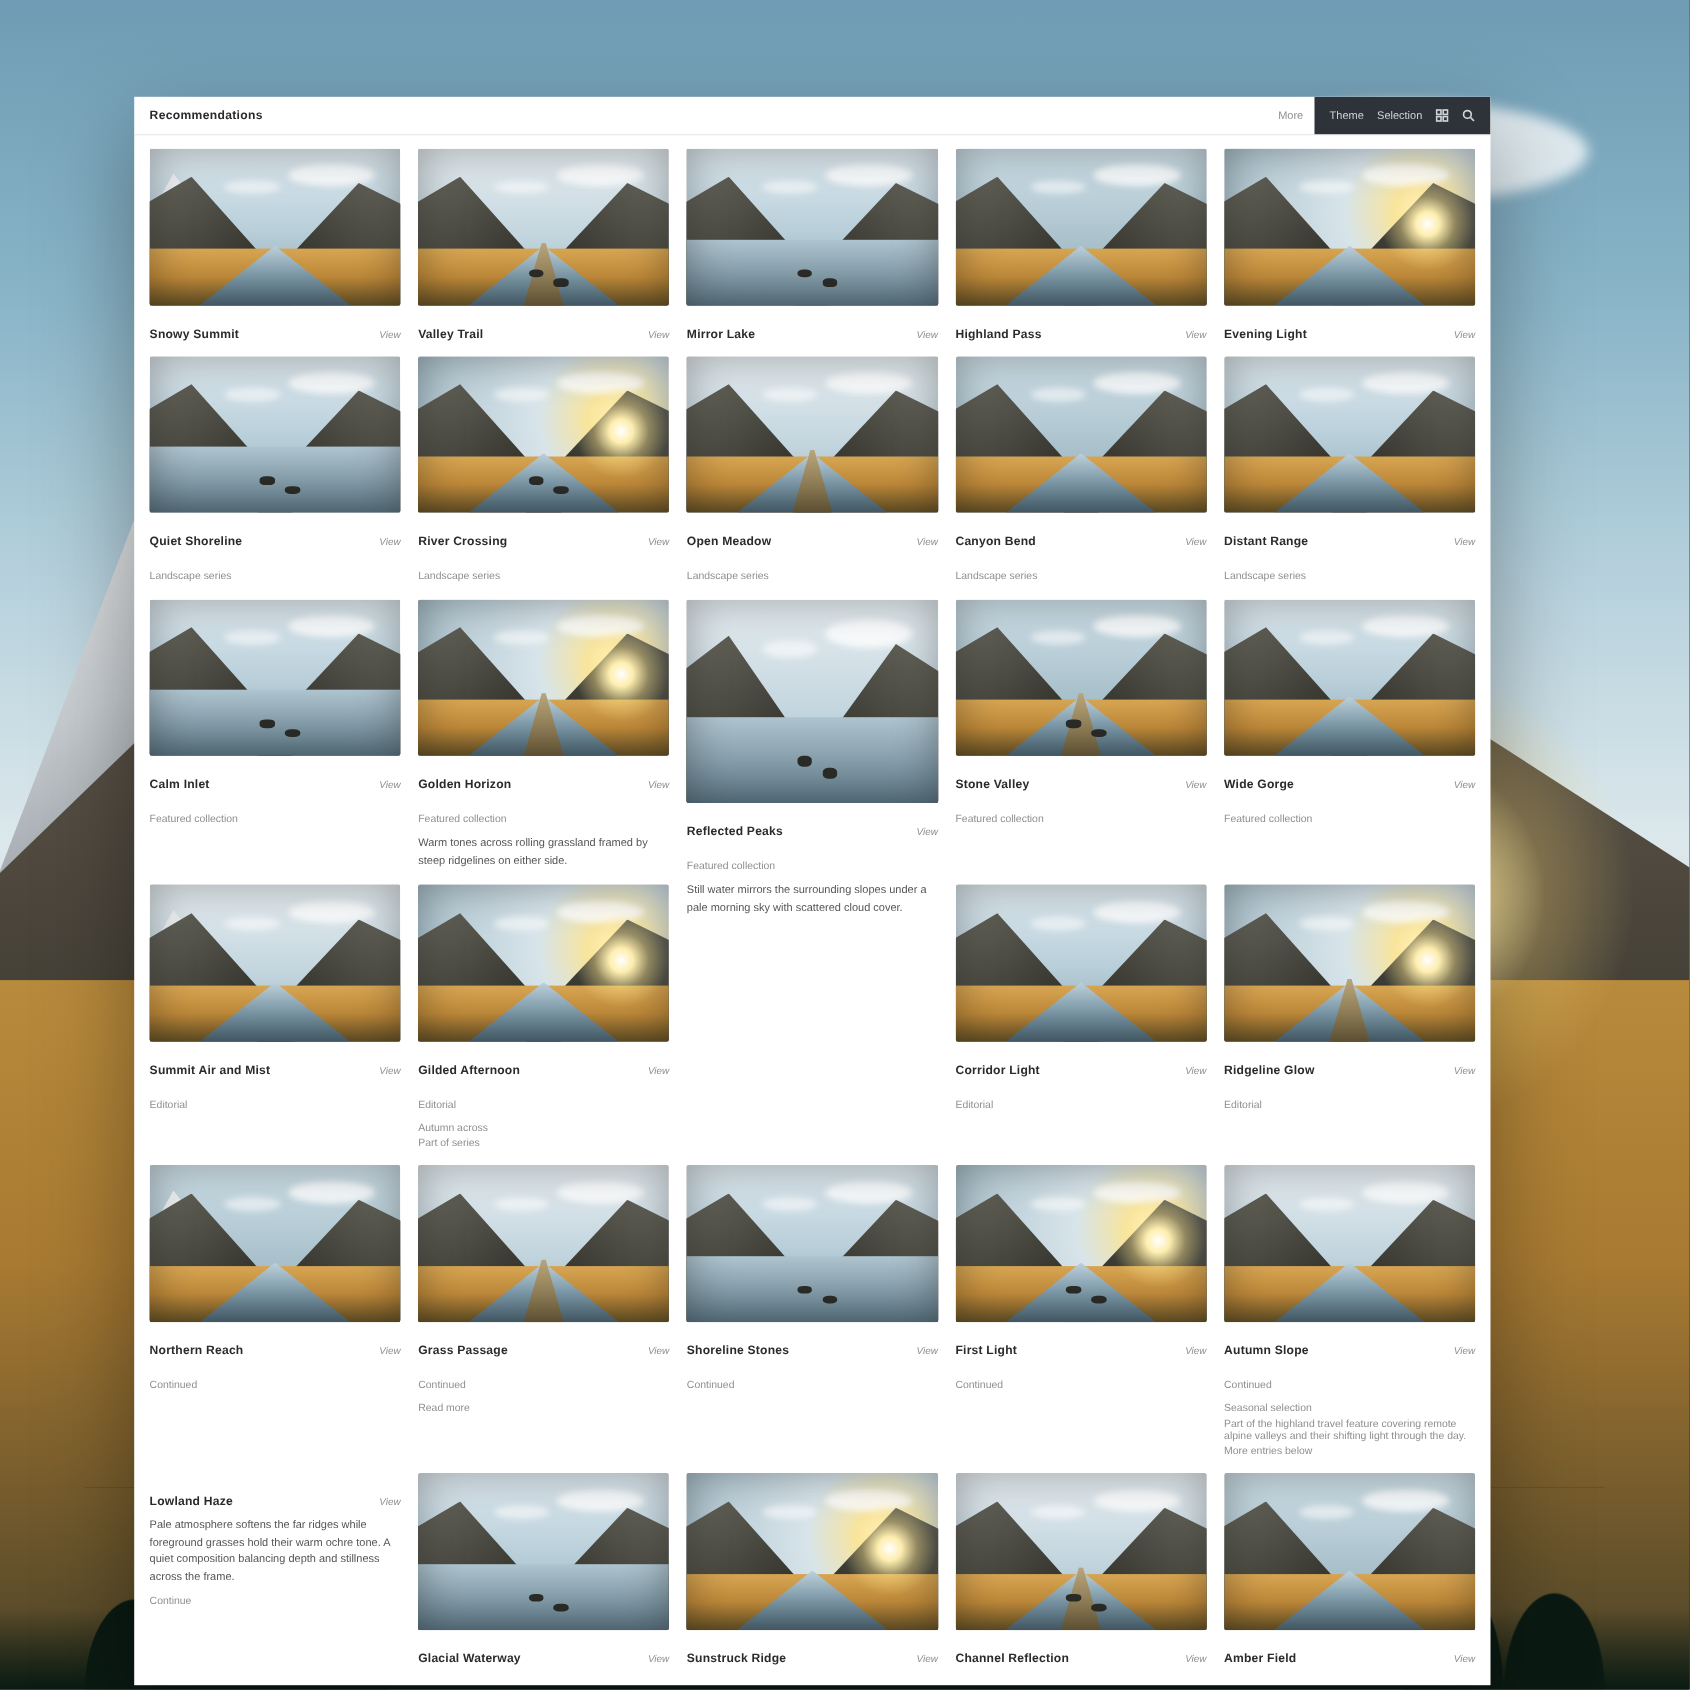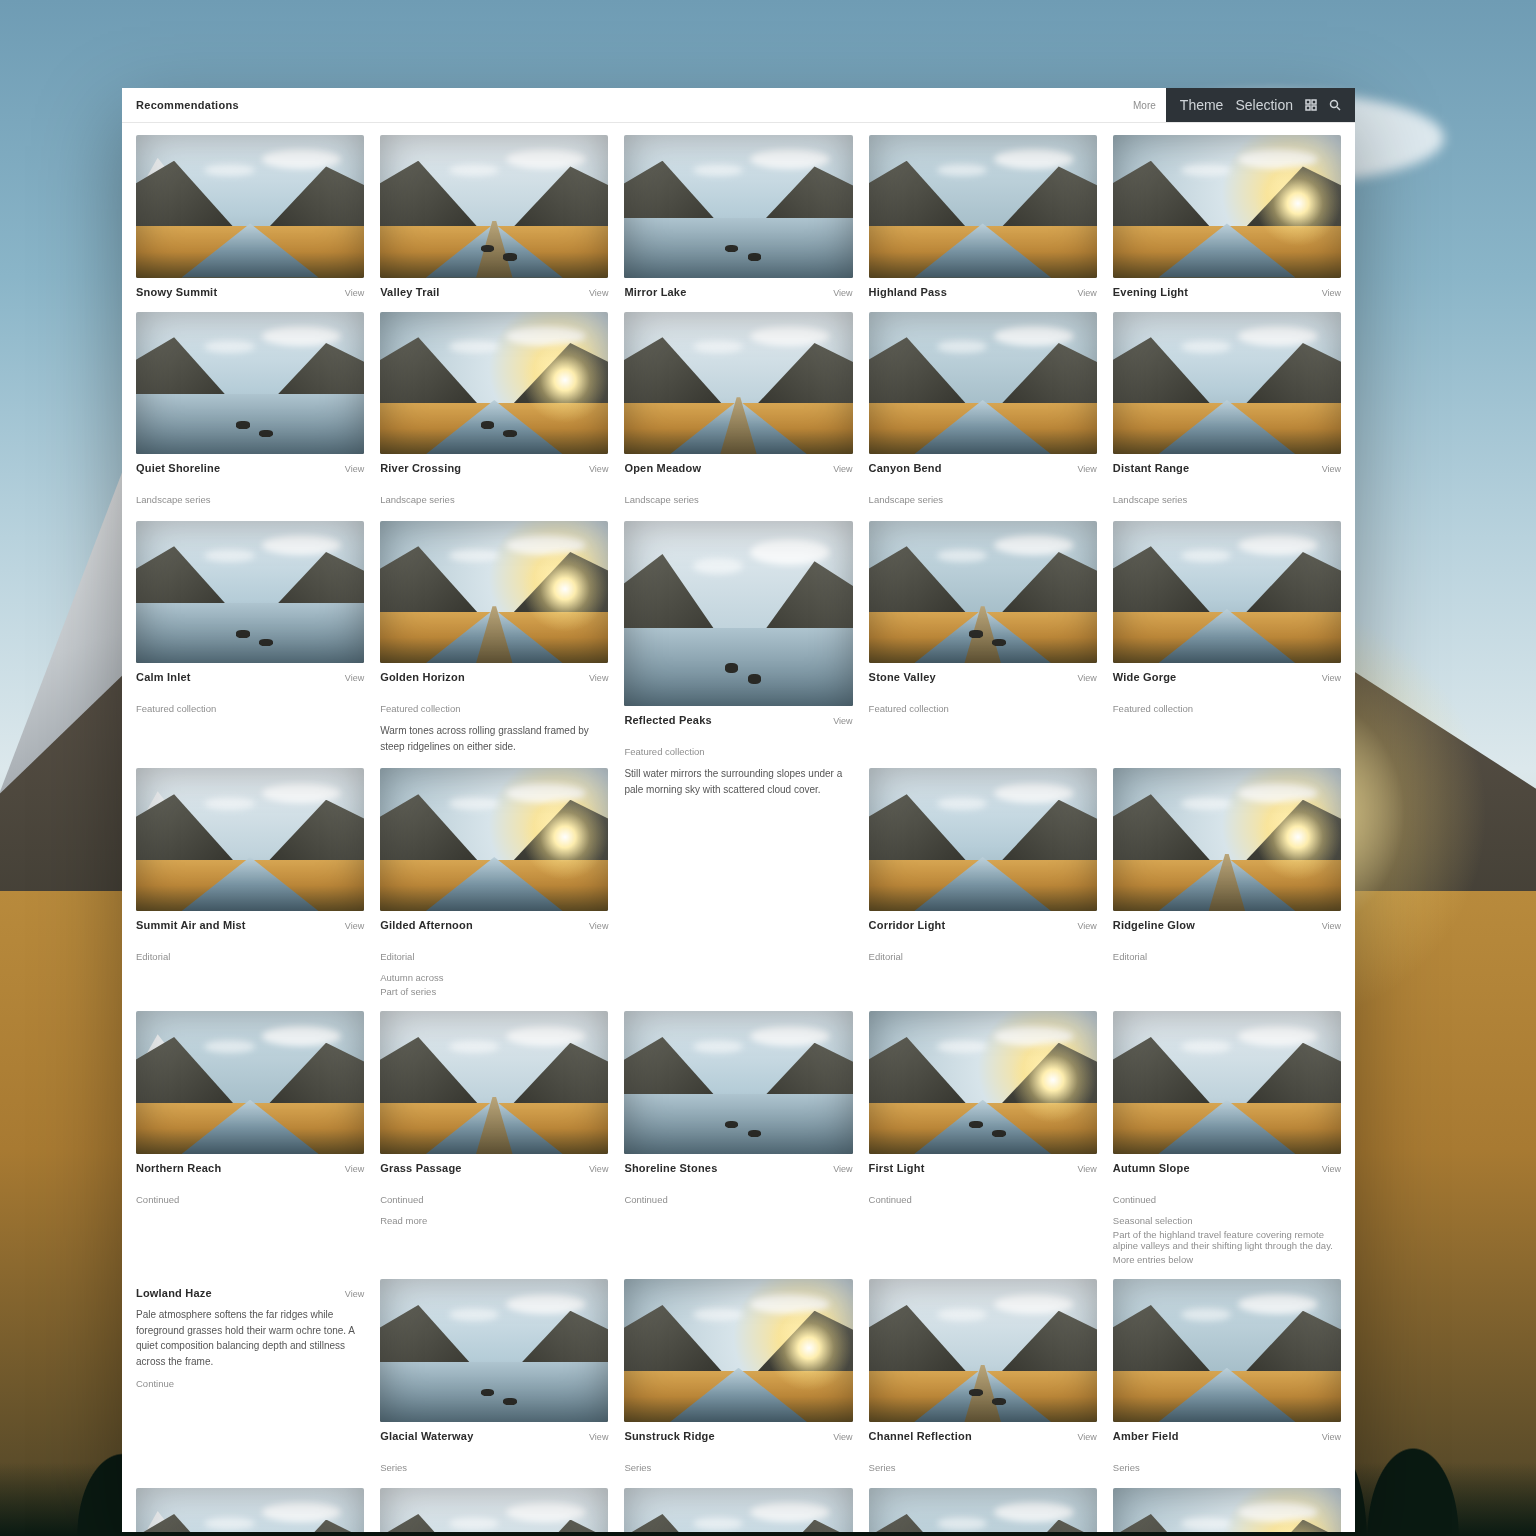--- a/index.html
+++ b/index.html
@@ -84,38 +84,38 @@
     display:flex;align-items:center;height:34px;
     border-bottom:1px solid var(--border);
   }
   .hdr .brand{padding:0 14px;font-weight:700;letter-spacing:.3px;font-size:11px;}
   .hdr .sp{flex:1;}
   .hdr .link{padding:0 10px;font-size:10px;color:var(--muted);}
   .hdr .dark{
     display:flex;align-items:center;gap:12px;height:100%;
     background:var(--hdr-dark);color:#cfd4d8;padding:0 14px;
   }
-  .hdr .dark .t{font-size:14px;}
+  .hdr .dark .t{font-size:10px;}
   .hdr .dark .ico{width:12px;height:12px;display:inline-block;}
   .hdr .dark svg{stroke:#cfd4d8;fill:none;stroke-width:1.5;}
 
   .grid{
     padding:12px 14px 20px;
     display:grid;
     grid-template-columns:repeat(5,1fr);
     gap:14px 16px;
   }
   .card{display:flex;flex-direction:column;}
   .thumb{
     width:100%;aspect-ratio:16/10;position:relative;overflow:hidden;
     border-radius:2px;
   }
-  .meta{display:flex;align-items:baseline;justify-content:space-between;margin-top:8px;}
+  .meta{display:flex;align-items:baseline;justify-content:space-between;margin-top:20px;}
   .ttl{font-weight:700;font-size:11px;letter-spacing:.2px;}
-  .act{font-size:9px;color:var(--muted);}
+  .act{font-size:9px;color:var(--muted);font-style:italic;}
   .sub{font-size:9.5px;color:var(--muted);margin-top:19px;line-height:1.4;}
   .desc{font-size:10px;color:#555;margin-top:8px;line-height:1.55;}
   .lines{margin-top:6px;}
   .lines .l{font-size:9.5px;color:var(--muted);margin-top:3px;}
   .tall .thumb{aspect-ratio:16/13;}
   .card.span2{grid-row:span 2;}
 
   
   .tsky{position:absolute;inset:0;}
   .v-a .tsky{background:linear-gradient(#dfeaf0,#b6cdd8 55%,#8aa4b0);}

